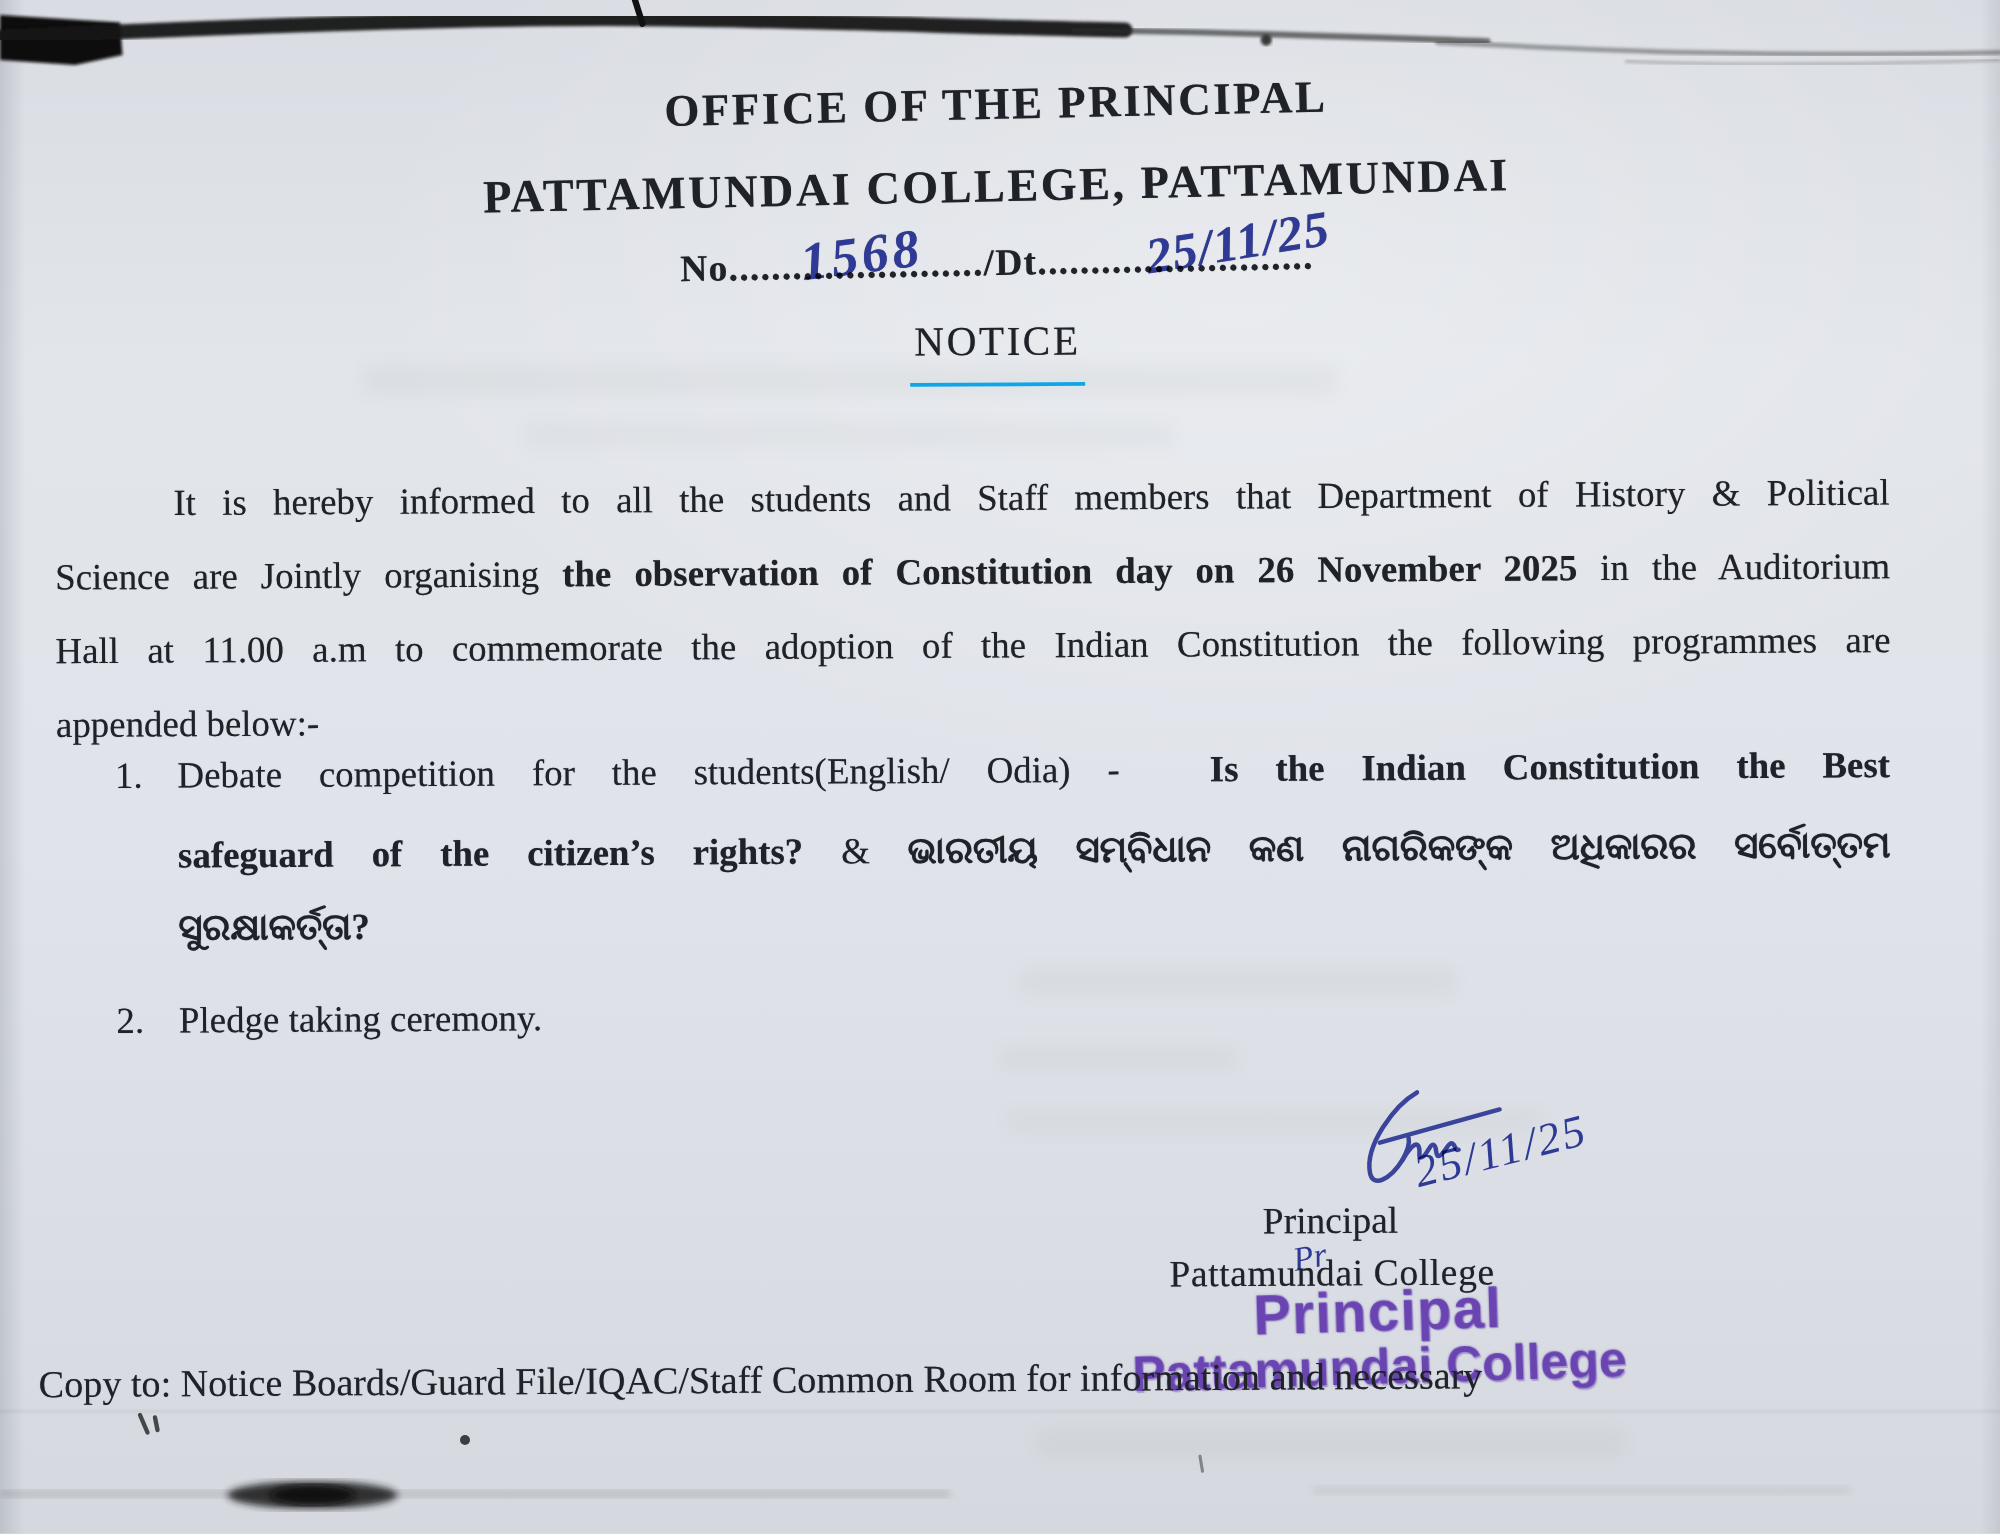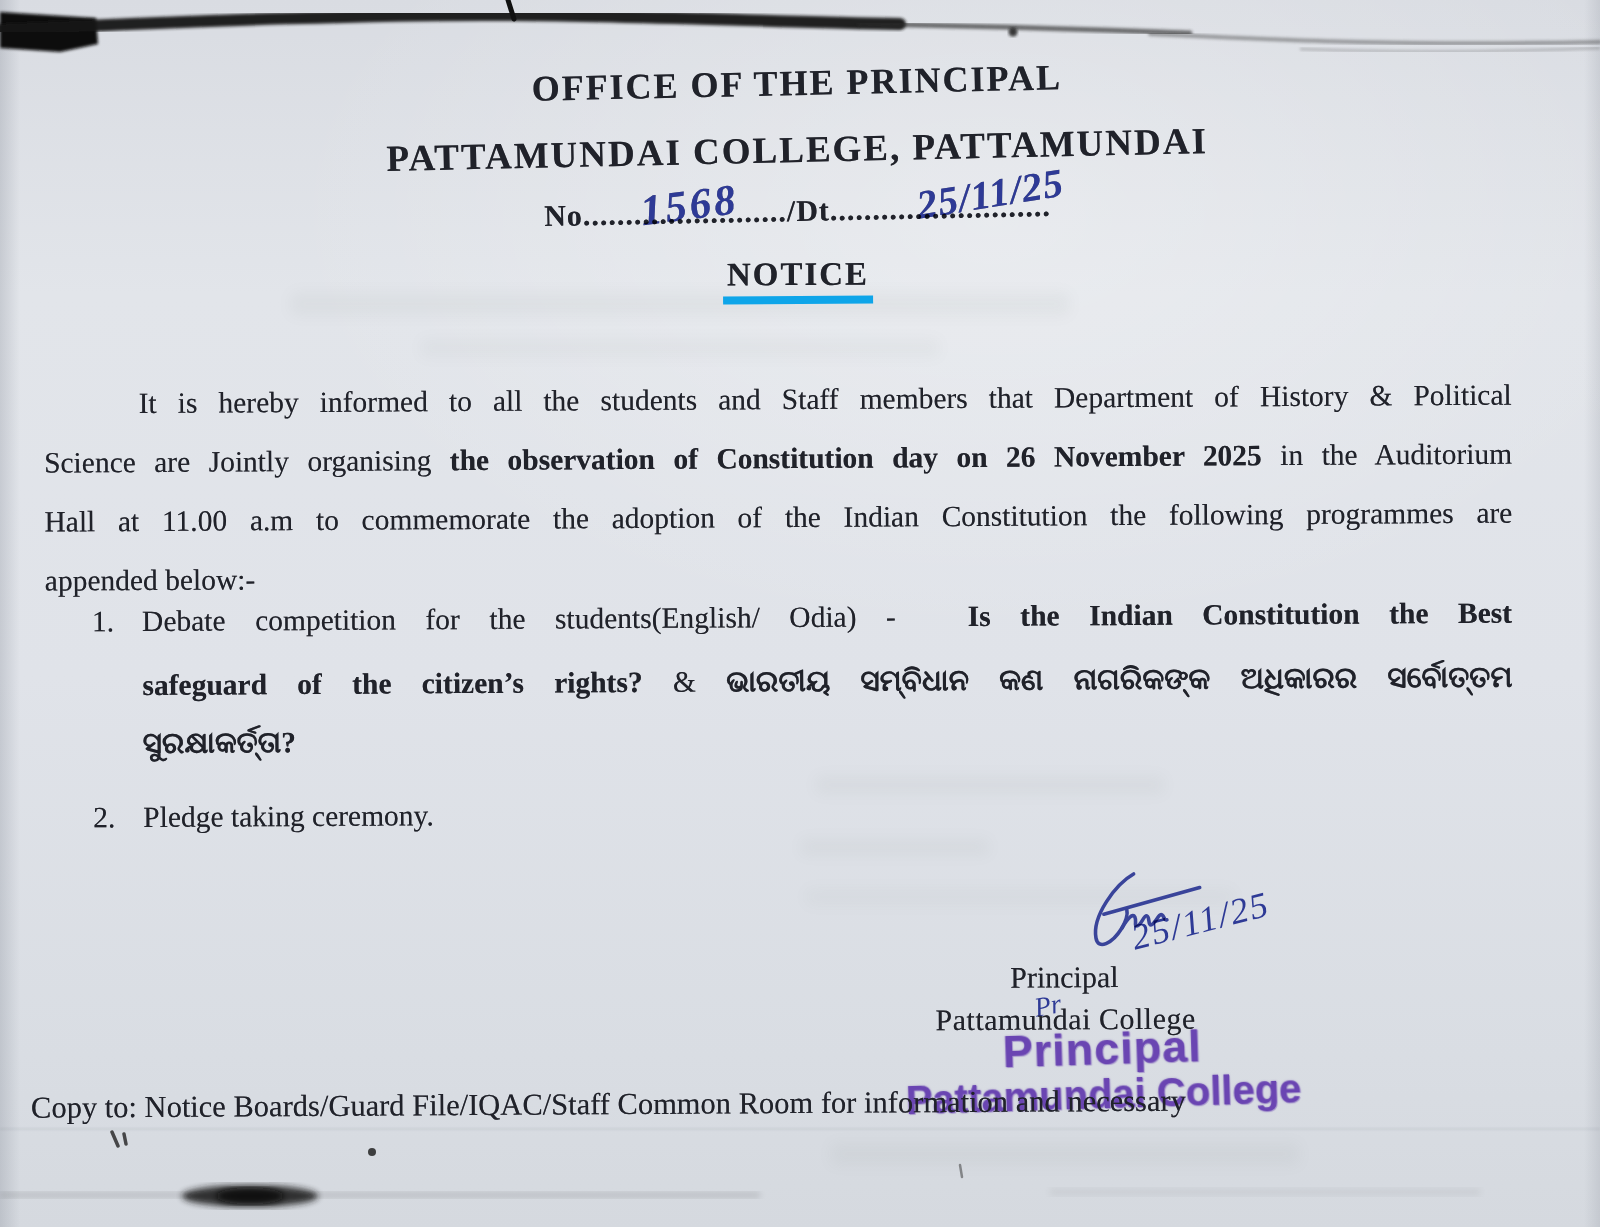--- a/index.html
+++ b/index.html
@@ -24,22 +24,22 @@
     font-size:36px;font-weight:bold;letter-spacing:2px;transform:rotate(-0.9deg);}
   .college-line{position:absolute;top:128px;left:0;width:100%;text-align:center;
     font-size:37px;font-weight:bold;letter-spacing:2px;transform:rotate(-0.9deg);}
   .ref-wrap{position:absolute;top:194px;left:0;width:100%;text-align:center;transform:rotate(-0.8deg);}
   .ref-line{position:relative;display:inline-block;font-size:30px;font-weight:bold;letter-spacing:1px;}
   .hand{font-style:italic;color:#2e3a96;mix-blend-mode:multiply;
     font-family:"Liberation Serif", serif;}
   .hand-no{position:absolute;left:96px;top:-16px;font-size:43px;letter-spacing:3px;transform:rotate(-6deg);}
   .hand-dt{position:absolute;left:372px;top:-20px;font-size:40px;letter-spacing:1px;transform:rotate(-8deg);}
   .notice-wrap{position:absolute;top:256px;left:0;width:100%;text-align:center;}
-  .notice-title{display:inline-block;font-size:33px;font-weight:bold;letter-spacing:2px;
-    border-bottom:8px solid #0ea5e9;padding:0 4px 3px;}
+  .notice-title{display:inline-block;font-size:33px;font-weight:normal;letter-spacing:2px;
+    border-bottom:3px solid #0ea5e9;padding:0 4px 13px;}
 
   
   .para{position:absolute;left:45px;top:370px;width:1468px;font-size:29.5px;}
   .pline{line-height:59px;height:59px;text-align:justify;text-align-last:justify;white-space:normal;}
   .pline.first{text-indent:95px;}
   .pline.last{text-align:left;text-align-last:left;}
 
   
   .list{position:absolute;left:92px;top:588px;width:1420px;font-size:29.5px;}
   .li-row{display:flex;line-height:58px;}

